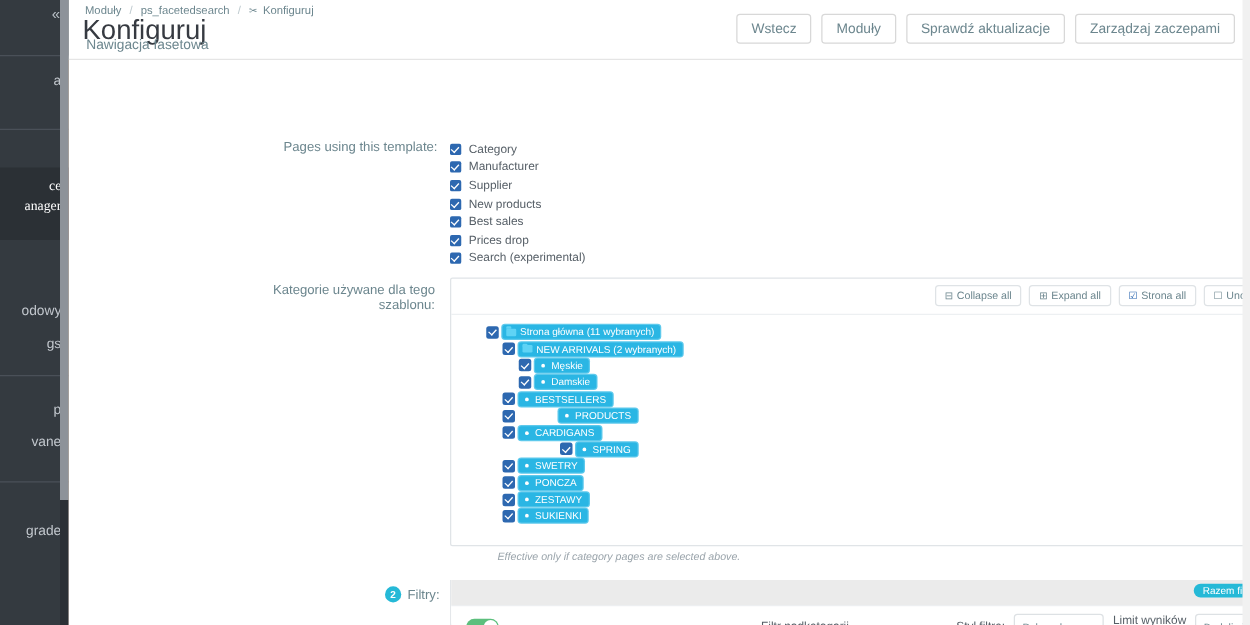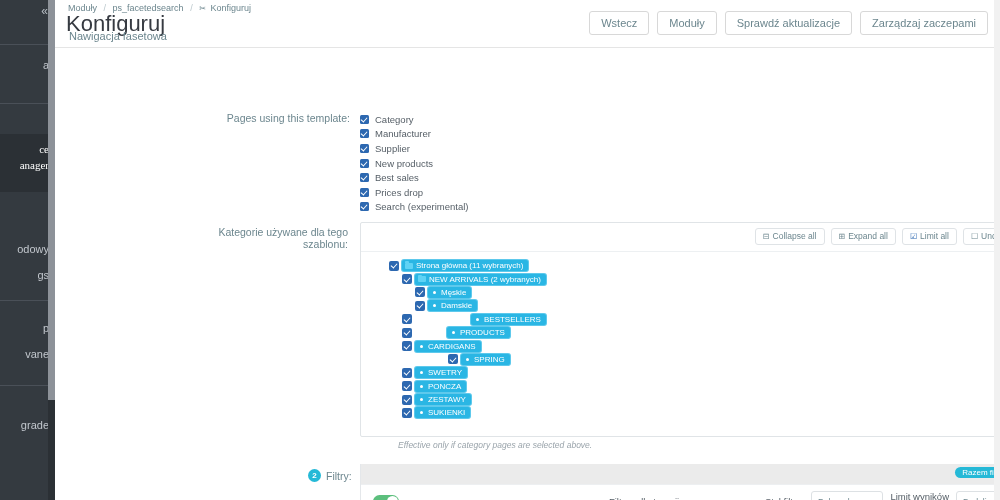--- a/index.html
+++ b/index.html
@@ -328,21 +328,21 @@
             <div class="tb-btn">
               <span class="tb-ico">⊟</span>
               <span>Collapse all</span>
             </div>
             <div class="tb-btn">
               <span class="tb-ico">⊞</span>
               <span>Expand all</span>
             </div>
             <div class="tb-btn">
               <span class="tb-ico checked">☑</span>
-              <span>Limit all</span>
+              <span>Strona all</span>
             </div>
             <div class="tb-btn">
               <span class="tb-ico">☐</span>
               <span>Uncheck all</span>
             </div>
           </div>
           <div class="cat-tb-divider"></div>
 
           <div class="tree">
             <div class="tree-row" style="margin-left:0px;">
@@ -366,21 +366,21 @@
                 <span>Męskie</span>
               </div>
             </div>
             <div class="tree-row" style="margin-left:26px;">
               <div class="tree-chk"></div>
               <div class="tree-pill">
                 <span class="dot-ico"></span>
                 <span>Damskie</span>
               </div>
             </div>
-            <div class="tree-row" style="margin-left:13px;justify-content:space-between;">
+            <div class="tree-row" style="margin-left:13px;">
               <div class="tree-chk"></div>
               <div class="tree-pill">
                 <span class="dot-ico"></span>
                 <span>BESTSELLERS</span>
               </div>
             </div>
             <div class="tree-row" style="margin-left:13px;gap:32px;">
               <div class="tree-chk"></div>
               <div class="tree-pill">
                 <span class="dot-ico"></span>

